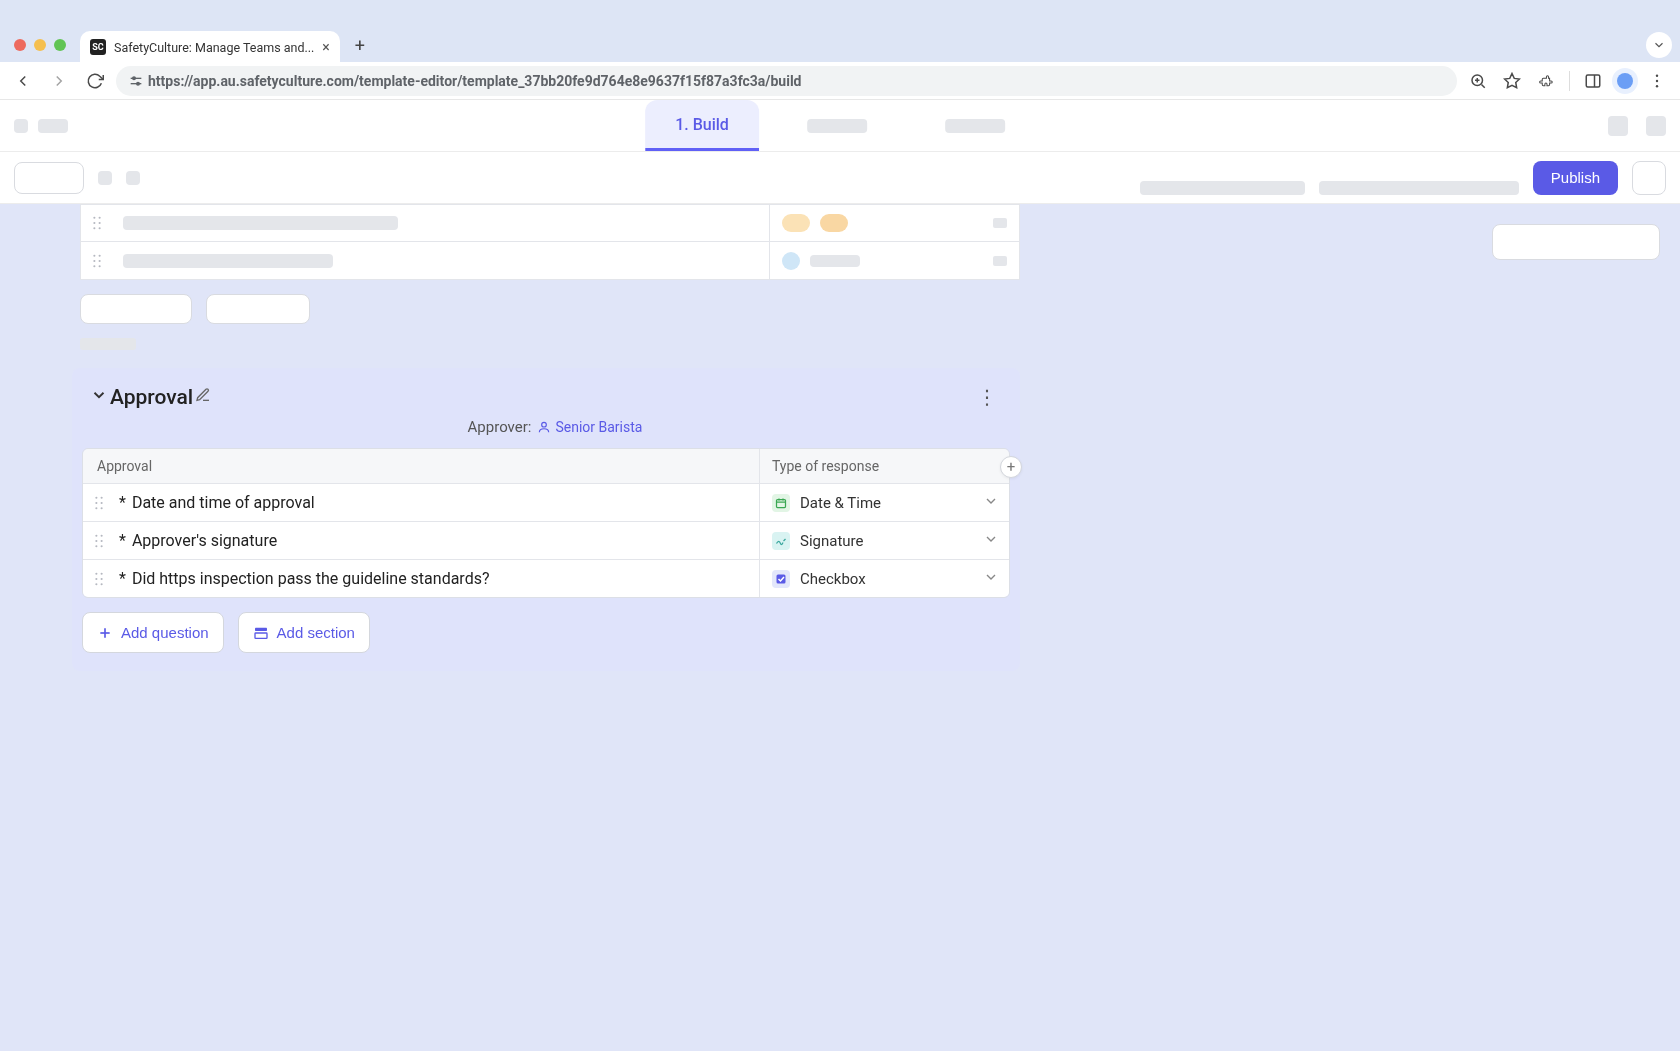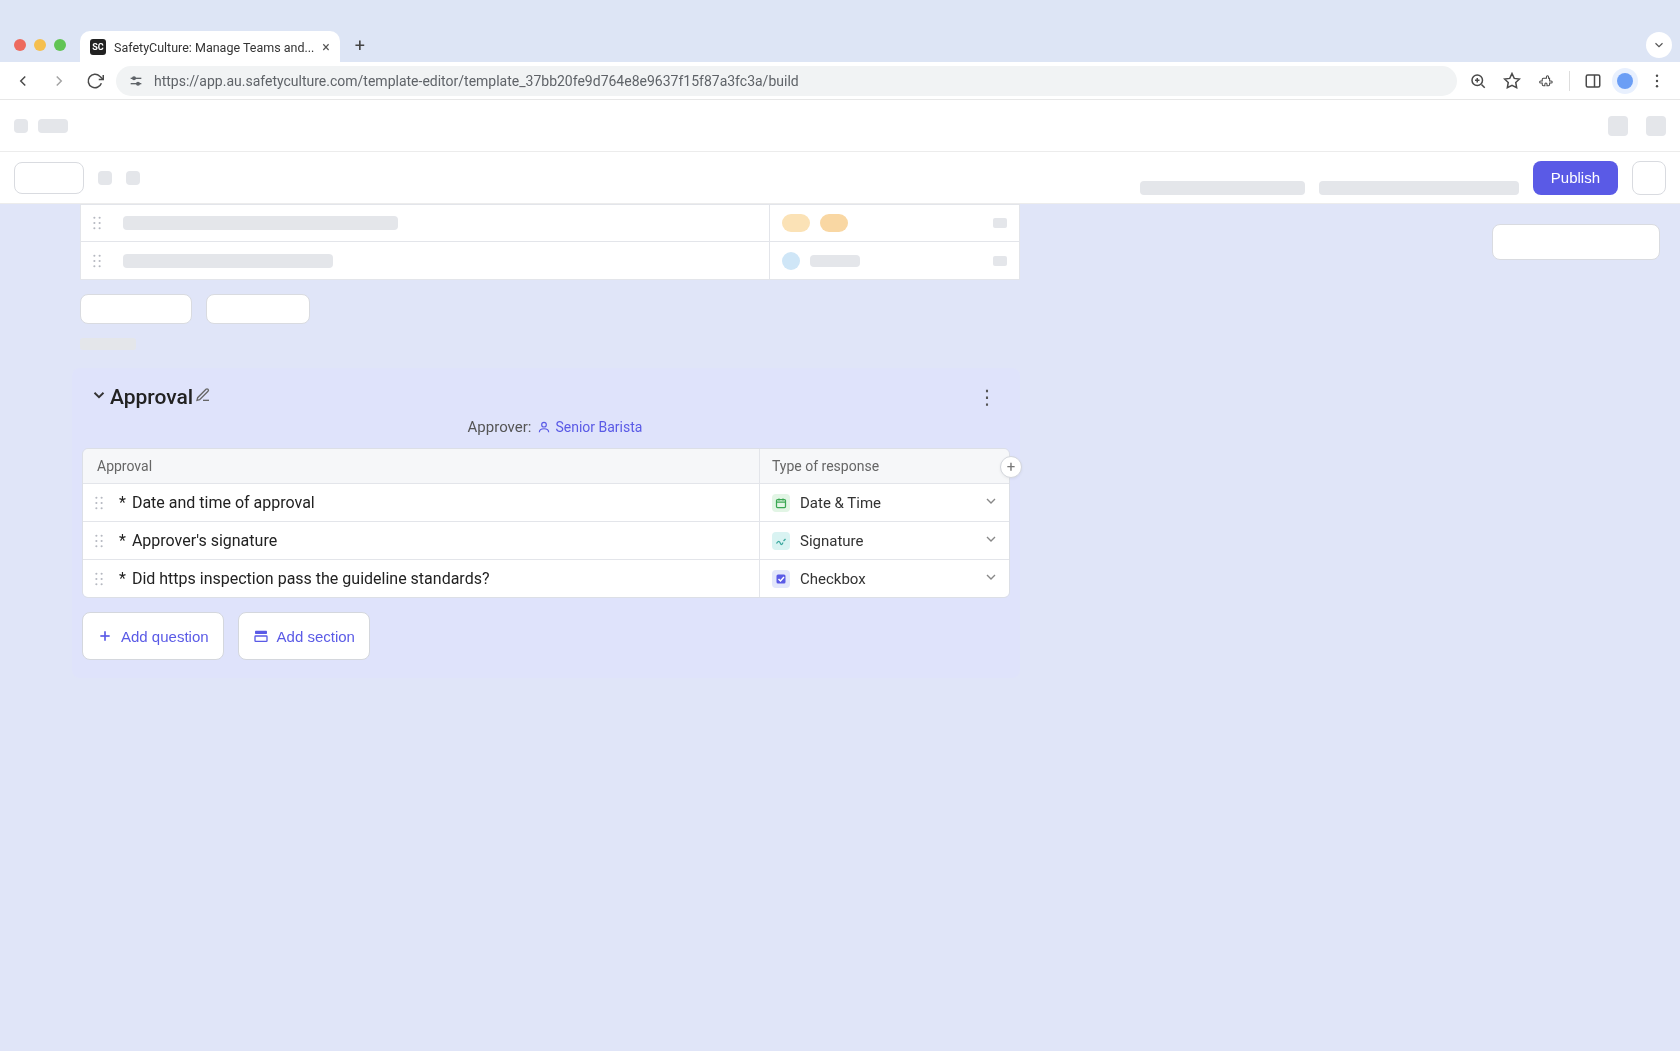--- a/index.html
+++ b/index.html
@@ -16,21 +16,21 @@
 
   .tab { background: #fff; border-radius: 10px 10px 0 0; height: 32px; display: flex; align-items: center; padding: 0 10px; gap: 8px; font-size: 12.5px; color: #333; min-width: 200px; margin-top: 4px; }
   .tab .favicon { width: 16px; height: 16px; background: #222; border-radius: 3px; display:flex; align-items:center; justify-content:center; color:#fff; font-size:9px; font-weight:700; }
   .tab .tab-close { color:#555; font-size:14px; cursor:pointer; margin-left:auto; }
   .new-tab { width: 28px; height: 28px; display:flex; align-items:center; justify-content:center; color:#444; font-size:18px; margin-left:6px; border-radius:50%; cursor:pointer; }
   .tab-strip .minim { margin-left:auto; width:26px; height:26px; border-radius:50%; background:#fff; display:flex; align-items:center; justify-content:center; color:#555; font-size:12px; cursor:pointer; }
 
   .toolbar { height: 38px; background: #fff; display:flex; align-items:center; padding:0 8px; gap:6px; border-bottom:1px solid #e7e7e7; }
   .tb-btn { width:30px; height:30px; display:flex; align-items:center; justify-content:center; color:#4a4a4a; border-radius:50%; cursor:pointer; }
   .tb-btn svg { width:18px; height:18px; }
-  .addr { flex:1; height:30px; background:#f1f3f4; border-radius:15px; display:flex; align-items:center; padding:0 12px; gap:10px; font-size:14px; color:#5f6368; }
+  .addr { flex:1; height:30px; background:#f1f3f4; border-radius:15px; display:flex; align-items:center; padding:0 12px; gap:4px; font-size:14px; color:#5f6368;font-weight:bold; }
   .addr .site-icon { width:16px; height:16px; display:flex; align-items:center; justify-content:center; }
   .tb-right { display:flex; align-items:center; gap:4px; }
   .avatar-dot { width:26px; height:26px; border-radius:50%; background:#e8f0fe; display:flex; align-items:center; justify-content:center; }
   .avatar-inner { width:16px; height:16px; border-radius:50%; background:#6b9ef5; }
   .divider-v { width:1px; height:20px; background:#ddd; margin:0 4px; }
 
   
   .app { flex:1; background:#fff; display:flex; flex-direction:column; overflow:hidden; }
 
   
@@ -103,21 +103,21 @@
   .q-row .q-left .content { display:flex; align-items:center; padding-left:4px; }
   .q-row .q-right { width:250px; border-left:1px solid #e3e5ea; height:100%; display:flex; align-items:center; padding:0 12px; gap:10px; cursor:pointer; position:relative; }
   .type-icon { width:18px; height:18px; border-radius:4px; display:flex; align-items:center; justify-content:center; font-size:12px; }
   .ic-date { background:#e2f5e5; color:#3aa752; }
   .ic-sig { background:#d9f3f2; color:#3aa79e; }
   .ic-check { background:#e3e7fb; color:#5a5ae6; }
   .type-label { font-size:15px; color:#333; }
   .q-right .chev-d { position:absolute; right:10px; color:#888; }
 
   .approval-actions { display:flex; gap:14px; margin-top:14px; padding-left:10px; }
-  .act-btn { height:48px; padding:0 14px; border:1px solid #d4d7dd; background:#fff; border-radius:8px; display:flex; align-items:center; gap:8px; color:#5a5ae6; font-size:15px; cursor:pointer; }
+  .act-btn { height:41px; padding:0 14px; border:1px solid #d4d7dd; background:#fff; border-radius:8px; display:flex; align-items:center; gap:8px; color:#5a5ae6; font-size:15px; cursor:pointer; }
   .act-btn svg { width:16px; height:16px; }
 
   
   .float-card { position:absolute; right:20px; top:20px; width:168px; height:36px; background:#fff; border:1px solid #d9dbe0; border-radius:8px; }
 </style>
 </head>
 <body>
 
 <div class="browser-frame">
 
@@ -206,20 +206,31 @@
       </div>
     </div>
   </div>
 
   <div class="app">
 
     <div class="app-header">
       <div class="skel left-sq"></div>
       <div class="skel left-bar"></div>
 
+      <div class="center-tabs">
+        <div class="app-tab active">
+          <span>1. Build</span>
+        </div>
+        <div class="app-tab">
+            <div class="skel tab-skel"></div>
+          </div>
+        <div class="app-tab">
+            <div class="skel tab-skel"></div>
+          </div>
+      </div>
 
       <div class="right-group">
         <div class="skel right-sq"></div>
         <div class="skel right-sq"></div>
       </div>
     </div>
 
     <div class="sub-toolbar">
       <div class="btn-outline w70"></div>
       <div class="skel sq12"></div>

